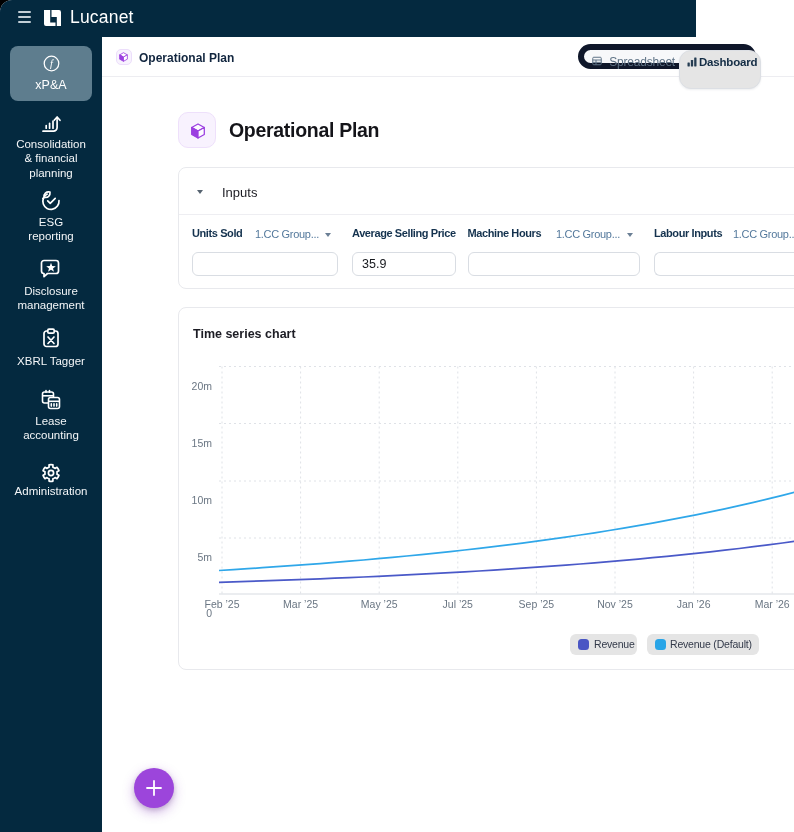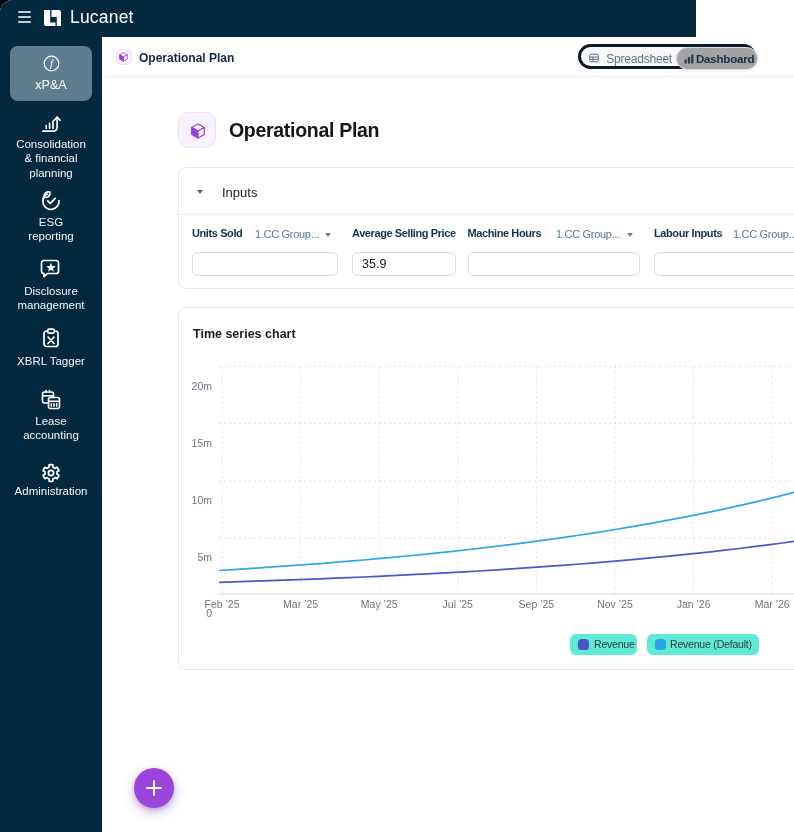--- a/index.html
+++ b/index.html
@@ -14,42 +14,42 @@
 #logotext { position:absolute; left:70px; top:7px; color:#fff; font-size:17.5px; letter-spacing:0.2px; }
 
 #sidebar { position:absolute; left:0; top:37px; width:102px; height:795px; background:#04293f; }
 #tile { position:absolute; left:10px; top:9px; width:82px; height:55px; background:#5e7d8e; border-radius:8px; }
 .nav { position:absolute; left:0; width:102px; text-align:center; color:#f4f6f8; font-size:11.5px; line-height:14.5px; }
 .nicon { position:absolute; left:39px; width:24px; height:24px; }
 
 #hdr { position:absolute; left:102px; top:37px; width:692px; height:40px; background:#fff; border-bottom:1px solid #ededf1; }
 #bicon { position:absolute; left:13.5px; top:12px; width:16px; height:16px; border-radius:5px; background:#f8f3fe; border:1px solid #ecdefb; }
 #btext { position:absolute; left:37px; top:14px; font-size:12px; font-weight:bold; color:#12263f; }
-#toggle { position:absolute; left:476px; top:7px; width:178px; height:25px; background:#f7f8fa; border:3px solid #0f172a; border-radius:13px; }
+#toggle { position:absolute; left:476px; top:7px; width:178px; height:25px; background:#f7f8fa; border:6px solid #0f172a; border-radius:13px; }
 #sprd { position:absolute; left:7px; top:4.5px; color:#5f7386; font-size:12px; letter-spacing:-0.2px; white-space:nowrap; }
-#dashseg { position:absolute; left:95px; top:0px; width:82px; height:23px; background:#a3a3a3; border:1px solid #dcdfe4; border-radius:12px; box-shadow:0 1px 2px rgba(20,40,60,.08); }
+#dashseg { position:absolute; left:95px; top:0px; width:82px; height:39px; background:#e5e5e5; border:1px solid #dcdfe4; border-radius:12px; box-shadow:0 1px 2px rgba(20,40,60,.08); }
 #dashseg span { position:absolute; left:19px; top:5px; font-size:11.5px; letter-spacing:-0.2px; font-weight:bold; color:#132c44; white-space:nowrap; }
 
 #ticon { position:absolute; left:178px; top:112px; width:38px; height:36px; background:#f8f2fe; border:1px solid #eee0fb; border-radius:10px; }
 #title { position:absolute; left:229px; top:119px; font-size:19.5px; font-weight:bold; color:#141419; letter-spacing:-0.3px; }
 
 #card1 { position:absolute; left:178px; top:167px; width:640px; height:122px; background:#fff; border:1px solid #e8e9ed; border-radius:8px; }
 #inphdr { position:absolute; left:43px; top:17px; font-size:13px; color:#1b1b22; }
 #caret1 { position:absolute; left:18px; top:22px; width:0; height:0; border-left:3.5px solid transparent; border-right:3.5px solid transparent; border-top:4px solid #566370; }
 #div1 { position:absolute; left:0; top:46px; width:100%; height:1px; background:#eeeef2; }
 .flabel { position:absolute; top:59px; letter-spacing:-0.4px; font-size:11px; font-weight:bold; color:#14324e; white-space:nowrap; }
 .flink { position:absolute; top:59.5px; letter-spacing:-0.3px; font-size:11px; color:#54799c; white-space:nowrap; }
 .fcaret { position:absolute; top:65px; width:0; height:0; border-left:3.5px solid transparent; border-right:3.5px solid transparent; border-top:4px solid #6b7f95; }
 .fbox { position:absolute; top:84px; height:24px; background:#fff; border:1px solid #d9dde3; border-radius:6px; font-size:12.5px; color:#16181d; line-height:22px; padding-left:9px; }
 
 #card2 { position:absolute; left:178px; top:307px; width:640px; height:363px; background:#fff; border:1px solid #e8e9ed; border-radius:8px; }
 #ctitle { position:absolute; left:14px; top:19px; font-size:12.5px; font-weight:bold; color:#1c1c24; }
 .ylab { position:absolute; font-size:10.5px; color:#6a7683; width:30px; text-align:right; left:3px;margin-top:19px; }
 .xlab { position:absolute; font-size:10.5px; color:#6a7683; top:290px; width:60px; text-align:center; white-space:nowrap; }
-.pill { position:absolute; top:326px; height:21px; background:#5eead4; border-radius:6px; font-size:10.5px; letter-spacing:-0.2px; color:#333a4a; line-height:21px; white-space:nowrap; }
+.pill { position:absolute; top:326px; height:21px; background:#e5e5e5; border-radius:6px; font-size:10.5px; letter-spacing:-0.2px; color:#333a4a; line-height:21px; white-space:nowrap; }
 .sw { position:absolute; left:8px; top:5px; width:11px; height:11px; border-radius:3.5px; }
 
 #fab { position:absolute; left:134px; top:768px; width:40px; height:40px; border-radius:50%; background:#9c45db; box-shadow:0 4px 12px rgba(120,40,180,.35), 0 2px 4px rgba(0,0,0,.15); }
 #fab svg { position:absolute; left:11px; top:11px; }
 </style>
 </head>
 <body>
 <div id="app">
   <div id="topbar">
     <div id="burger">

